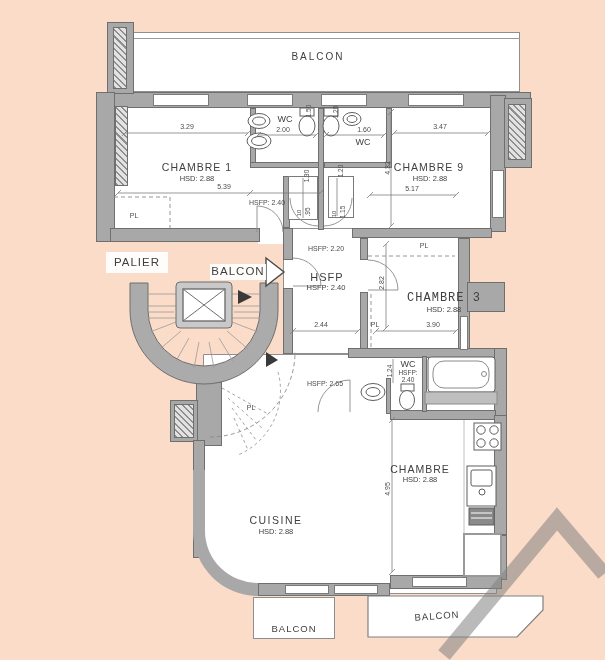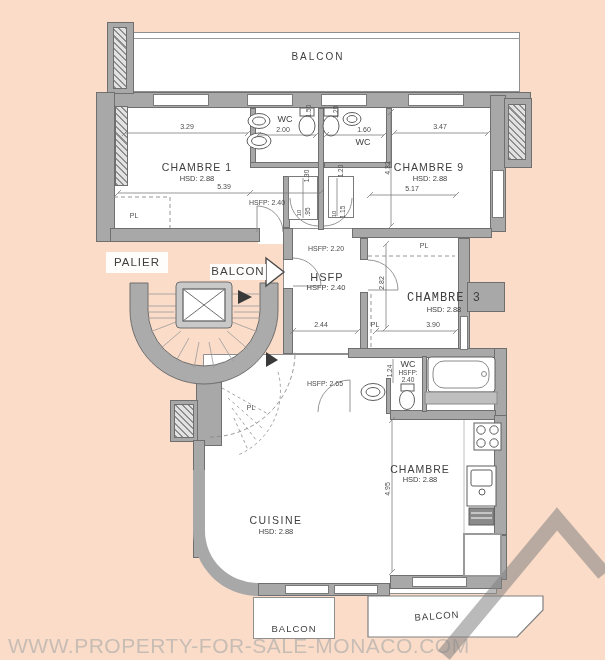--- a/index.html
+++ b/index.html
@@ -18,21 +18,20 @@
   #svg-overlay{position:absolute;left:0;top:0;z-index:20;pointer-events:none;}
   #watermark{position:absolute;left:8px;top:646px;transform:translate(0,-50%);
              font-size:21px;letter-spacing:.5px;color:#c8bdb5;z-index:2;white-space:nowrap;}
   .rail{position:absolute;background:#9a9a9a;z-index:6;}
 </style>
 </head>
 <body>
 
 <div id="canvas">
 
-  <div id="watermark">WWW.PROPERTY-FOR-SALE-MONACO.COM</div>
 
   <div class="floor" style="left:128px;top:32px;width:392px;height:60px;"></div>
   <div class="rail" style="left:128px;top:38px;width:392px;height:1px;"></div>
 
   <div class="floor" style="left:114px;top:106px;width:378px;height:126px;"></div>
   <div class="floor" style="left:283px;top:228px;width:184px;height:126px;"></div>
   <div class="floor" style="left:258px;top:228px;width:27px;height:16px;border:none;"></div>
   <div class="floor" style="left:203px;top:354px;width:294px;height:240px;border-bottom-left-radius:65px;"></div>
   <div class="floor" style="left:253px;top:597px;width:82px;height:42px;"></div>
 

